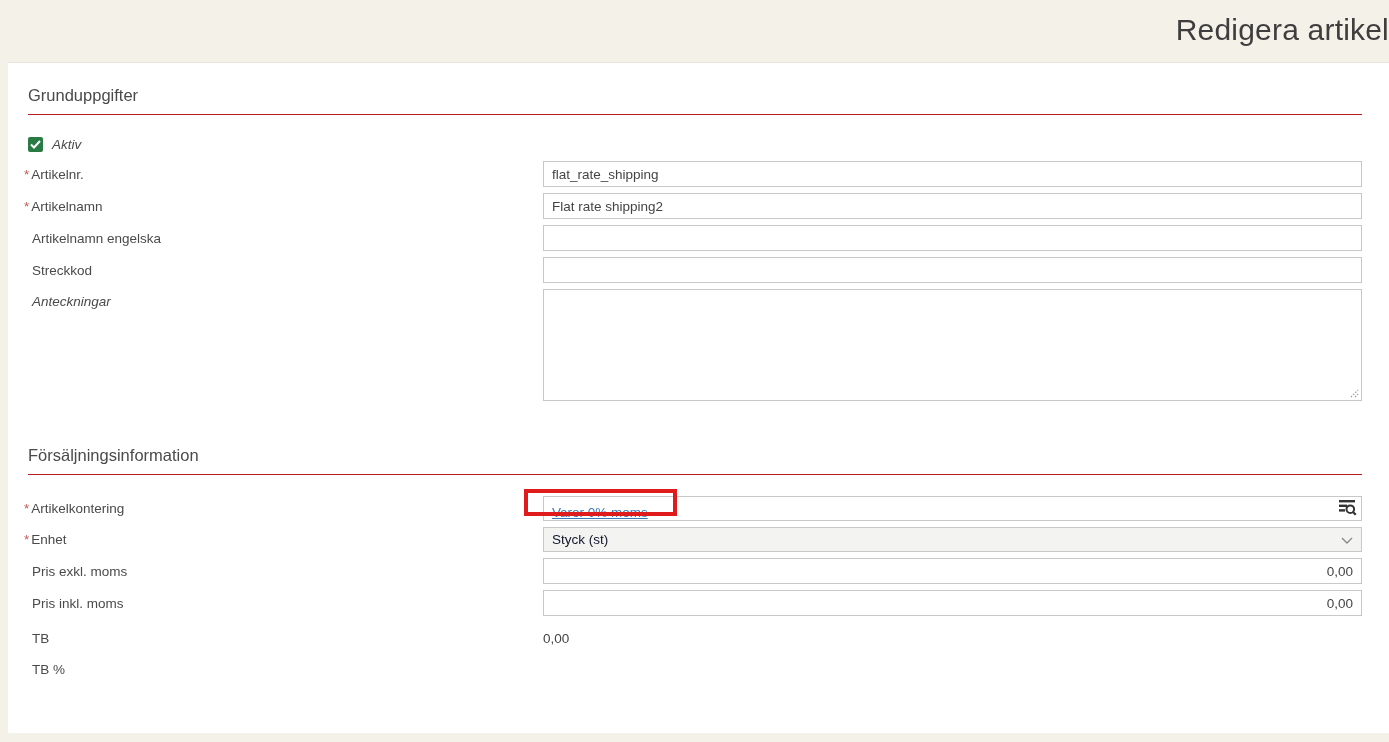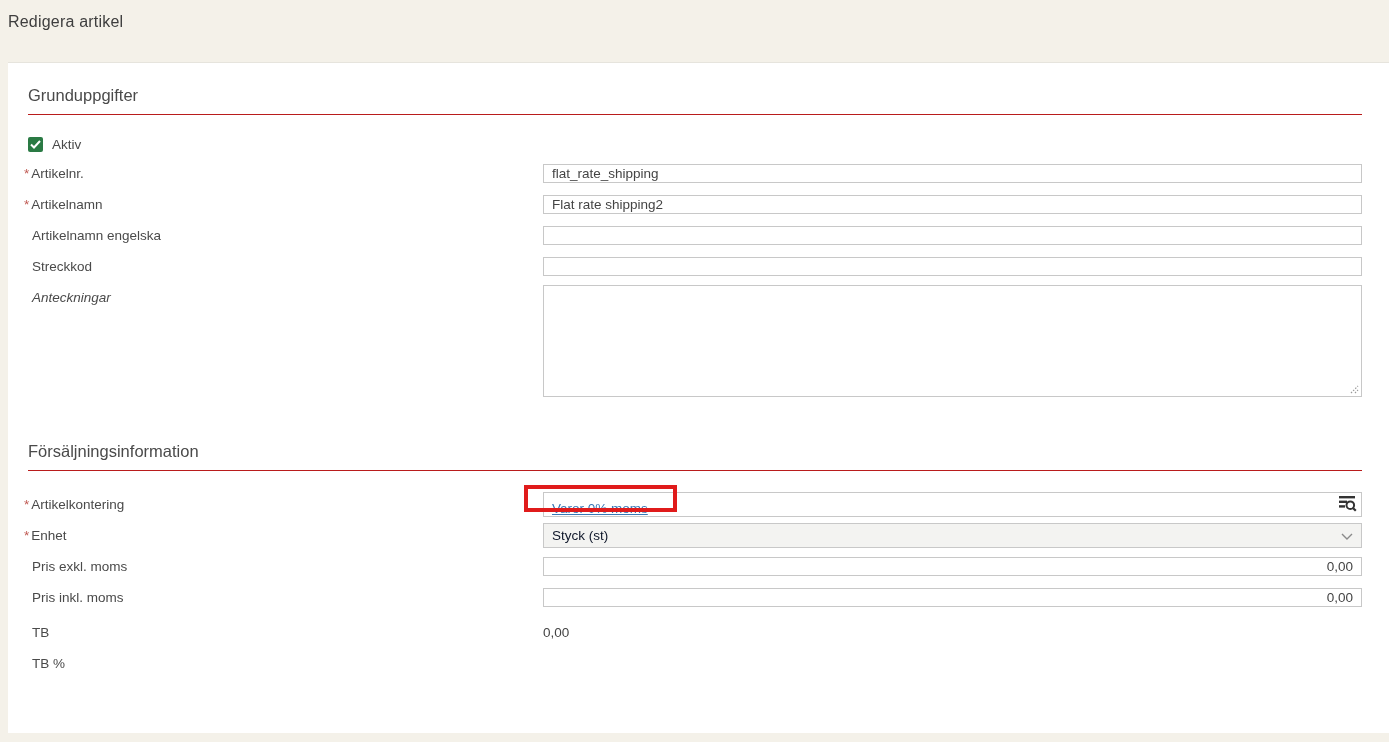--- a/index.html
+++ b/index.html
@@ -7,60 +7,61 @@
   body {
     width: 1389px; height: 742px;
     background: #f4f1e9;
     font-family: "Liberation Sans", "DejaVu Sans", sans-serif;
     color: #4a4a4a;
     overflow: hidden;
   }
   
   .page-header { height: 62px; padding: 13px 0 0 8px; }
   .page-title {
-    margin: 0; font-size: 16px; font-weight: 400; color: #3e3e3e;
+    margin: 0; font-size: 30px; font-weight: 400; color: #3e3e3e;
     letter-spacing: 0.2px;
+    text-align: right;
   }
   
   .panel {
     margin-left: 8px;
     width: 1381px; height: 671px;
     background: #ffffff;
     border-top: 1px solid #e6e4dd;
     padding: 23px 27px 0 20px;
   }
   .section-heading {
     margin: 0 0 21px 0;
     font-size: 16.5px; font-weight: 400; color: #4a4a4a;
     padding-bottom: 9px;
     border-bottom: 1px solid #b91c1c;
   }
   .section-sales { margin-top: 45px; }
   
-  .checkbox-row { display: flex; align-items: center; margin: 0 0 9px 0; height: 16px; }
+  .checkbox-row { display: flex; align-items: center; margin: 0 0 9px 0; height: 16px; font-style: italic; }
   .checkbox {
     width: 15px; height: 15px; border-radius: 2px;
     background: #2a7a44; display: inline-flex;
     align-items: center; justify-content: center;
     cursor: pointer; flex: 0 0 auto;
   }
   .checkbox-label { margin-left: 9px; font-size: 13.5px; color: #4a4a4a; }
   
   .form-row { display: flex; align-items: center; margin-bottom: 6px; min-height: 25px; }
   .form-row.top-align { align-items: flex-start; }
   .row-label {
     width: 515px; flex: 0 0 515px;
     font-size: 13.5px; color: #4a4a4a;
     padding-left: 4px; line-height: 25px;
   }
   .top-align .row-label { line-height: 18px; padding-top: 4px; font-style: italic; }
   .req { color: #c05a53; margin-left: -8px; margin-right: 2px; }
   .field-cell { flex: 1 1 auto; position: relative; }
   .text-input {
-    width: 100%; height: 19px;
+    width: 100%; height: 26px;
     border: 1px solid #c8c8c8; background: #fff;
     font-family: "Liberation Sans", "DejaVu Sans", sans-serif;
     font-size: 13.5px; color: #444;
     padding: 0 8px; outline: none;
   }
   .text-input.num { text-align: right; }
   .textarea-wrap { position: relative; }
   .notes-textarea {
     width: 100%; height: 112px; display: block;
     border: 1px solid #c8c8c8; background: #fff;

